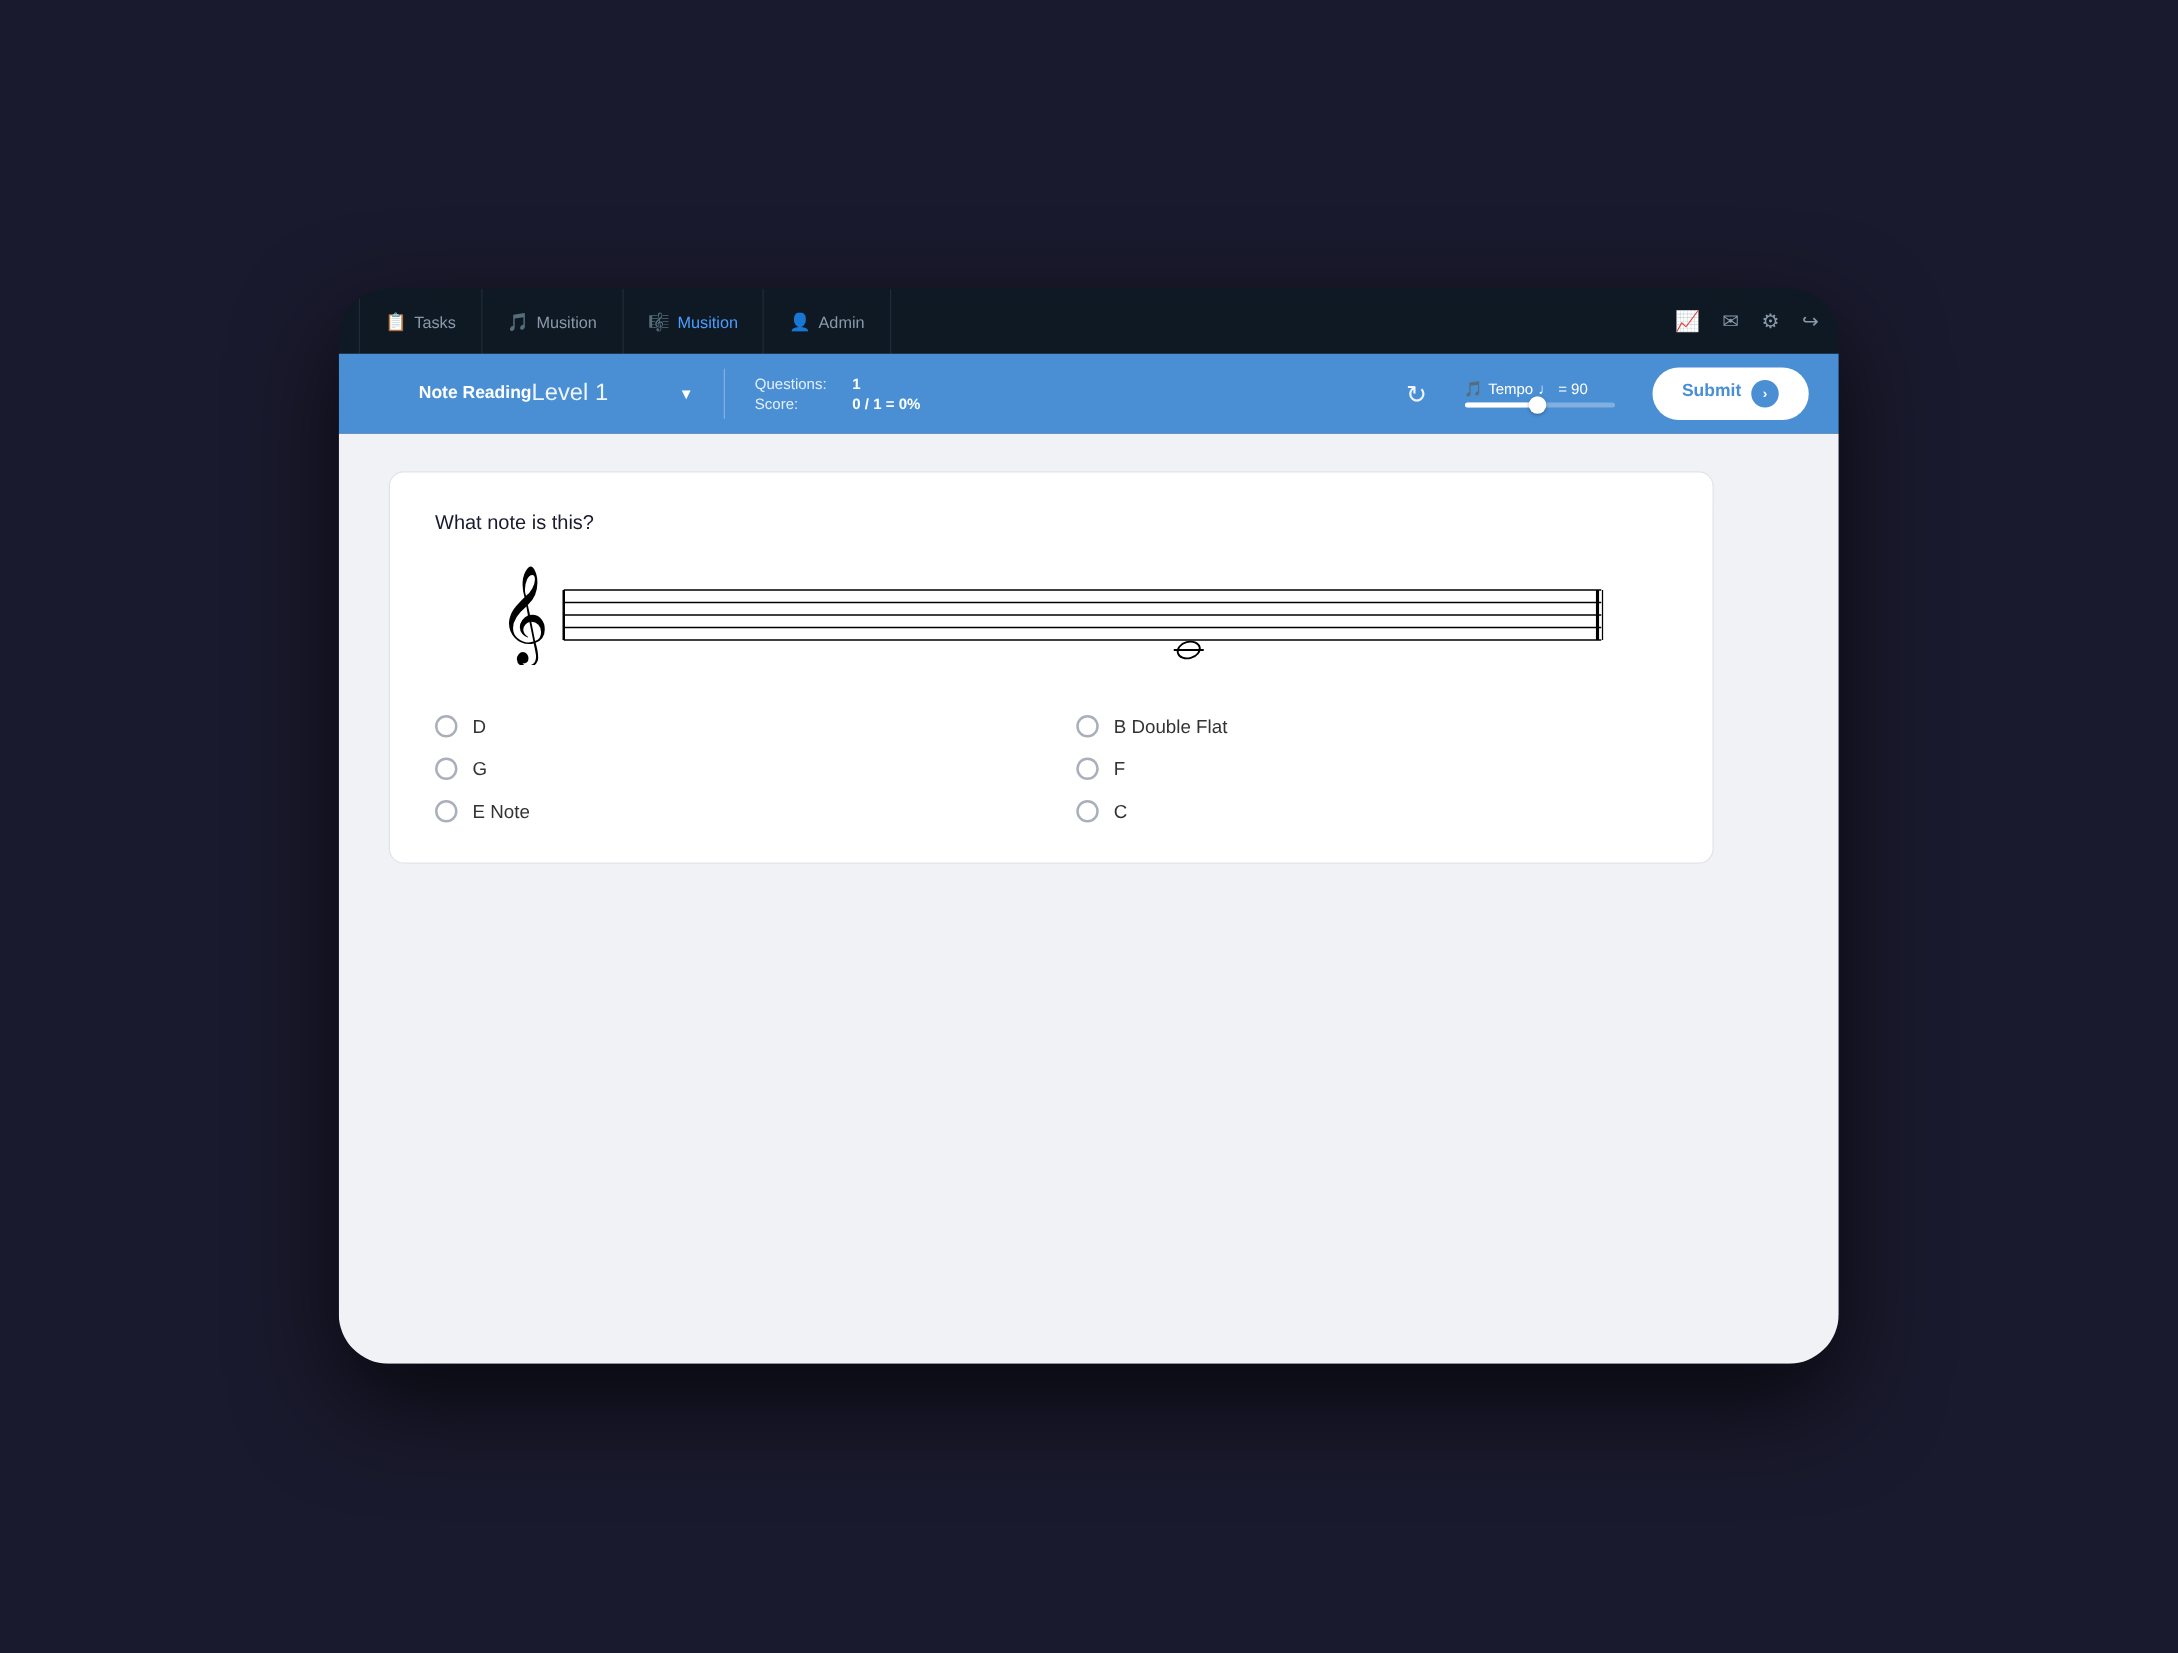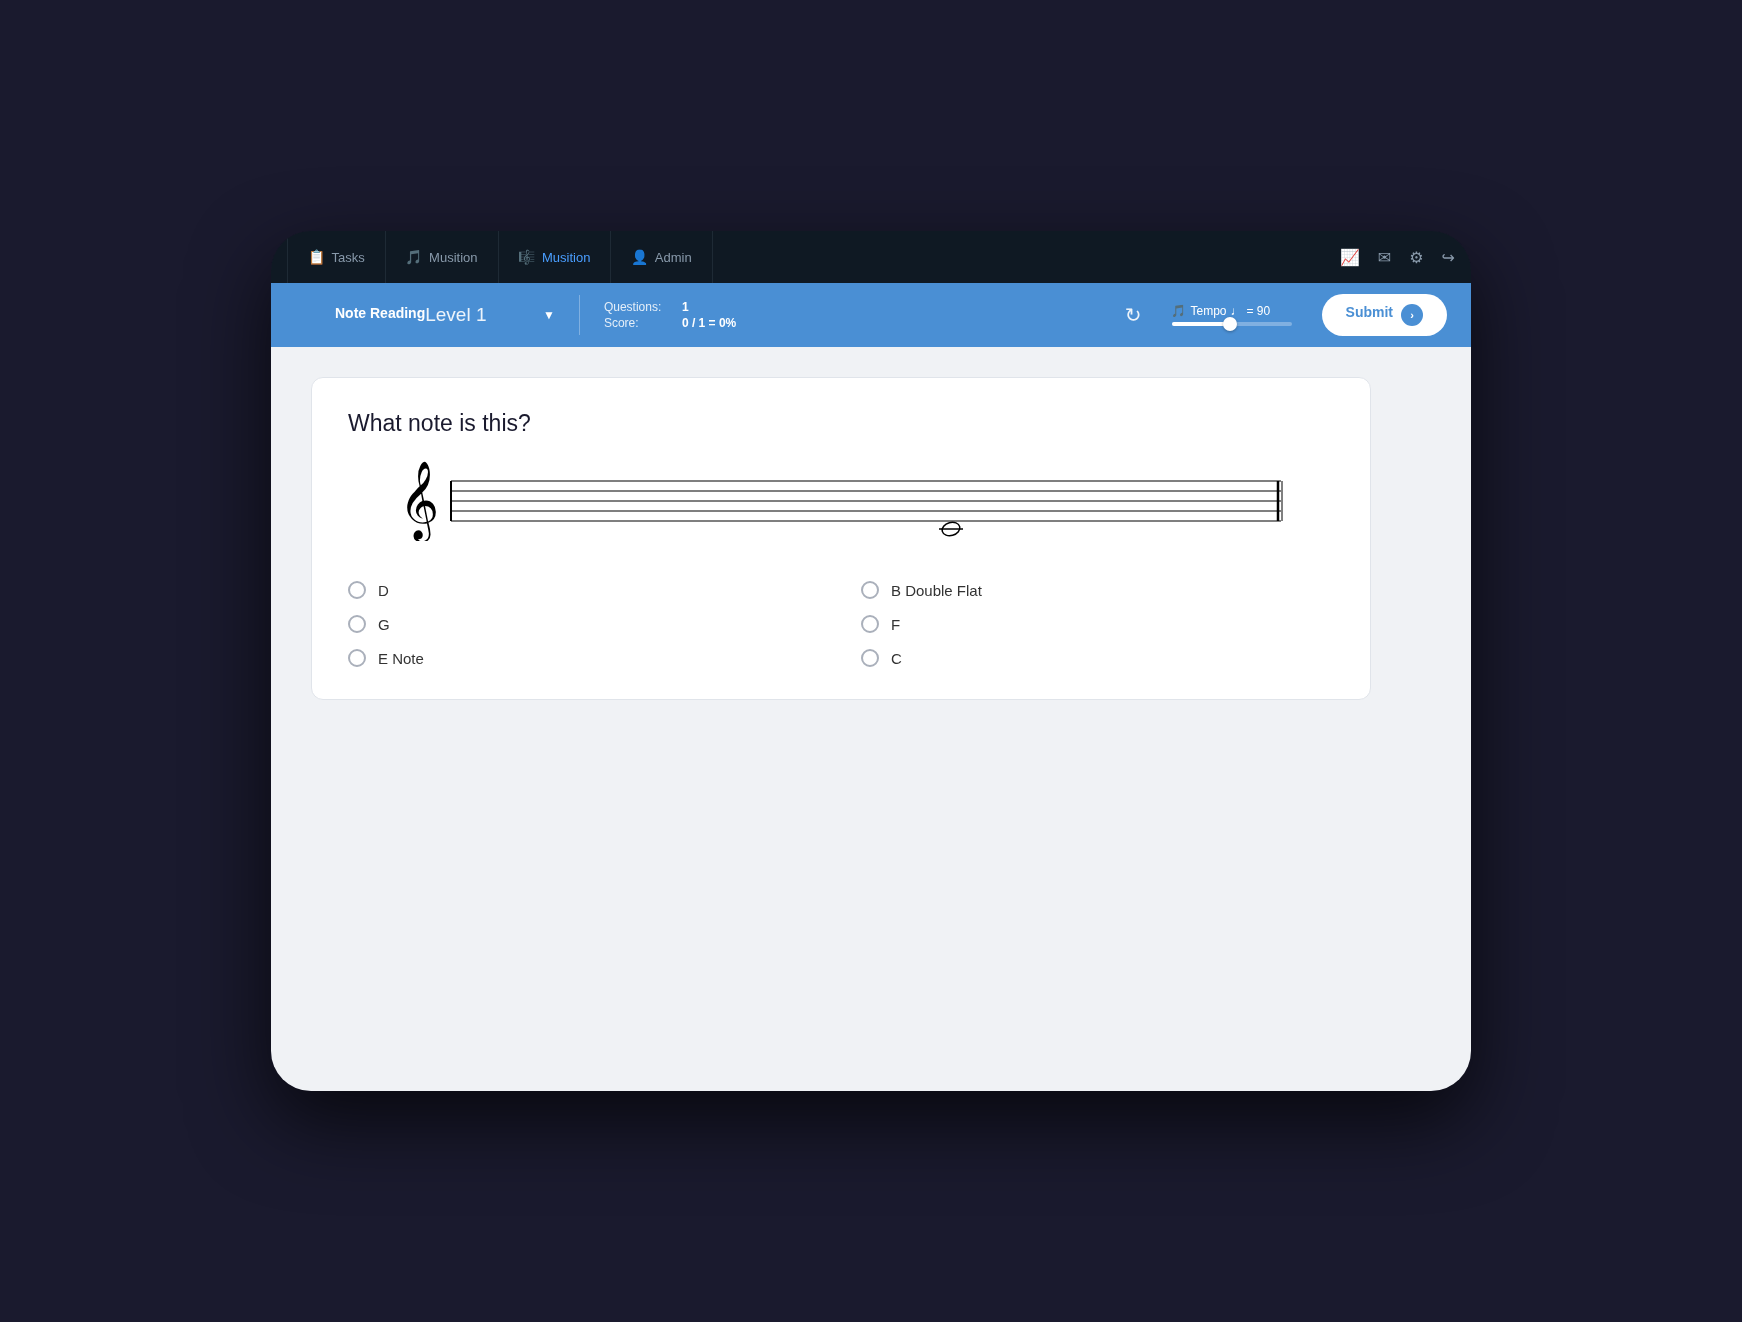--- a/index.html
+++ b/index.html
@@ -200,21 +200,21 @@
       overflow-y: auto;
     }
     .question-card {
       background: white;
       border-radius: 12px;
       border: 1px solid #e0e4ea;
       padding: 32px 36px;
       max-width: 1060px;
     }
     .question-title {
-      font-size: 23px;
+      font-size: 16px;
       color: #1a1a2e;
       margin-bottom: 24px;
       font-weight: 400;
     }
 
     
     .staff-container {
       margin: 10px 0 40px 0;
       position: relative;
       height: 80px;

